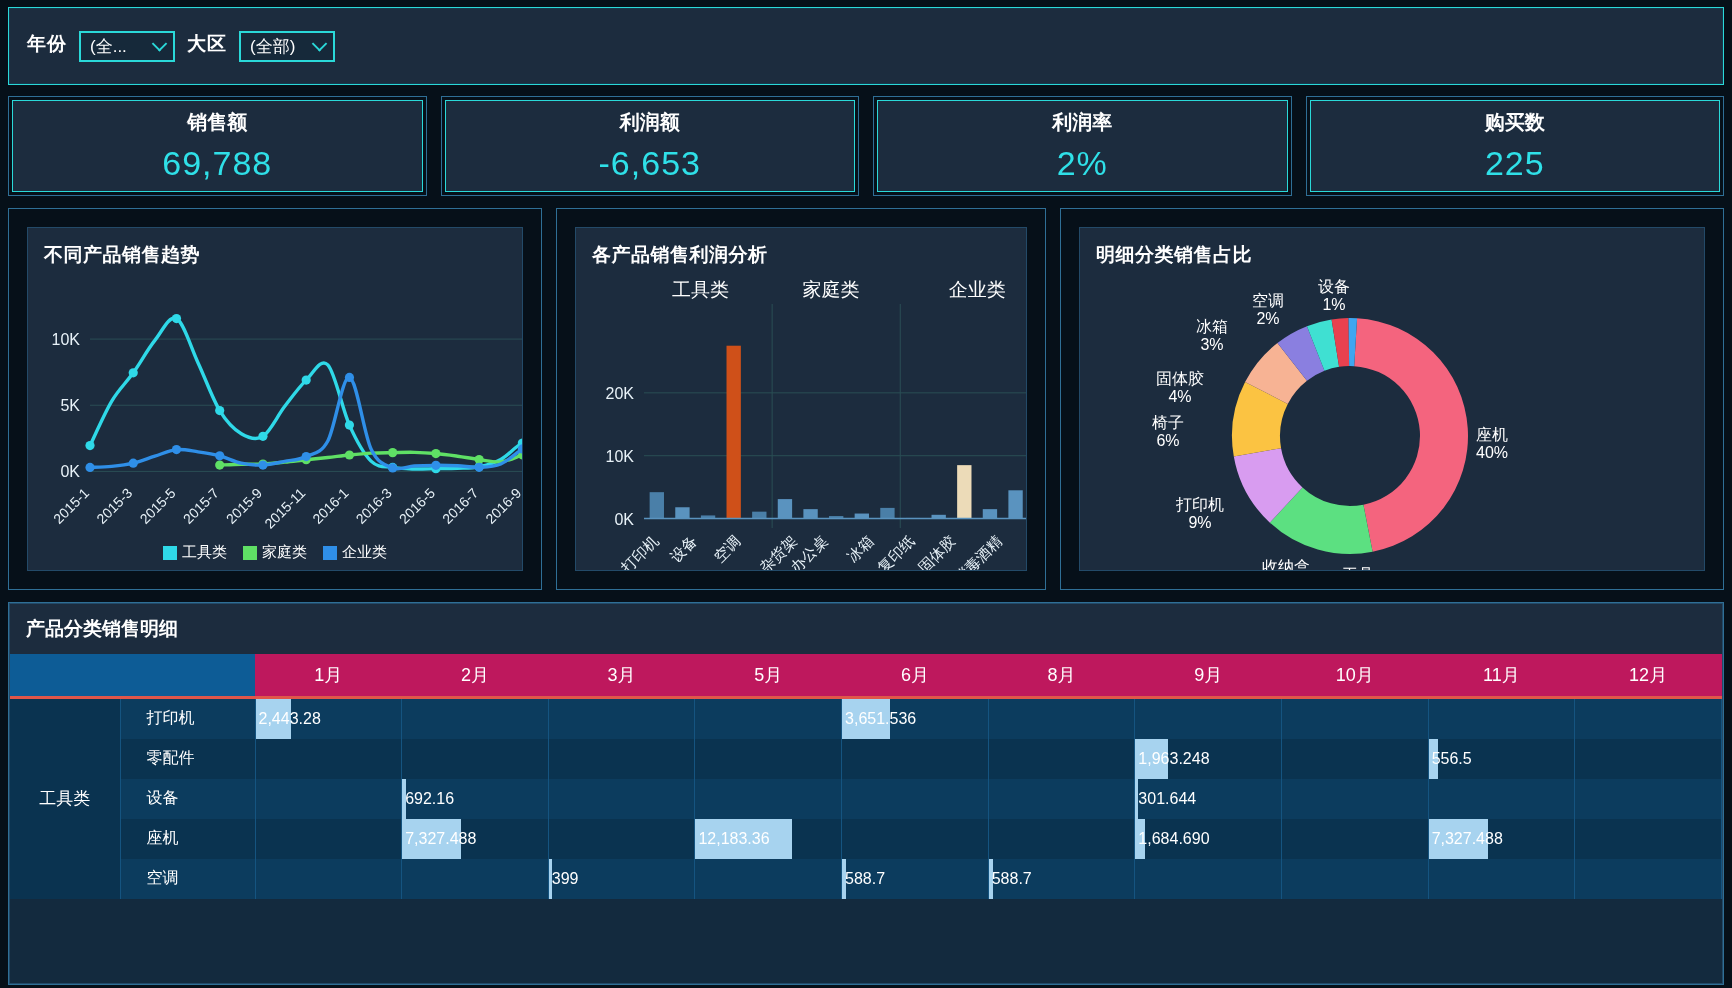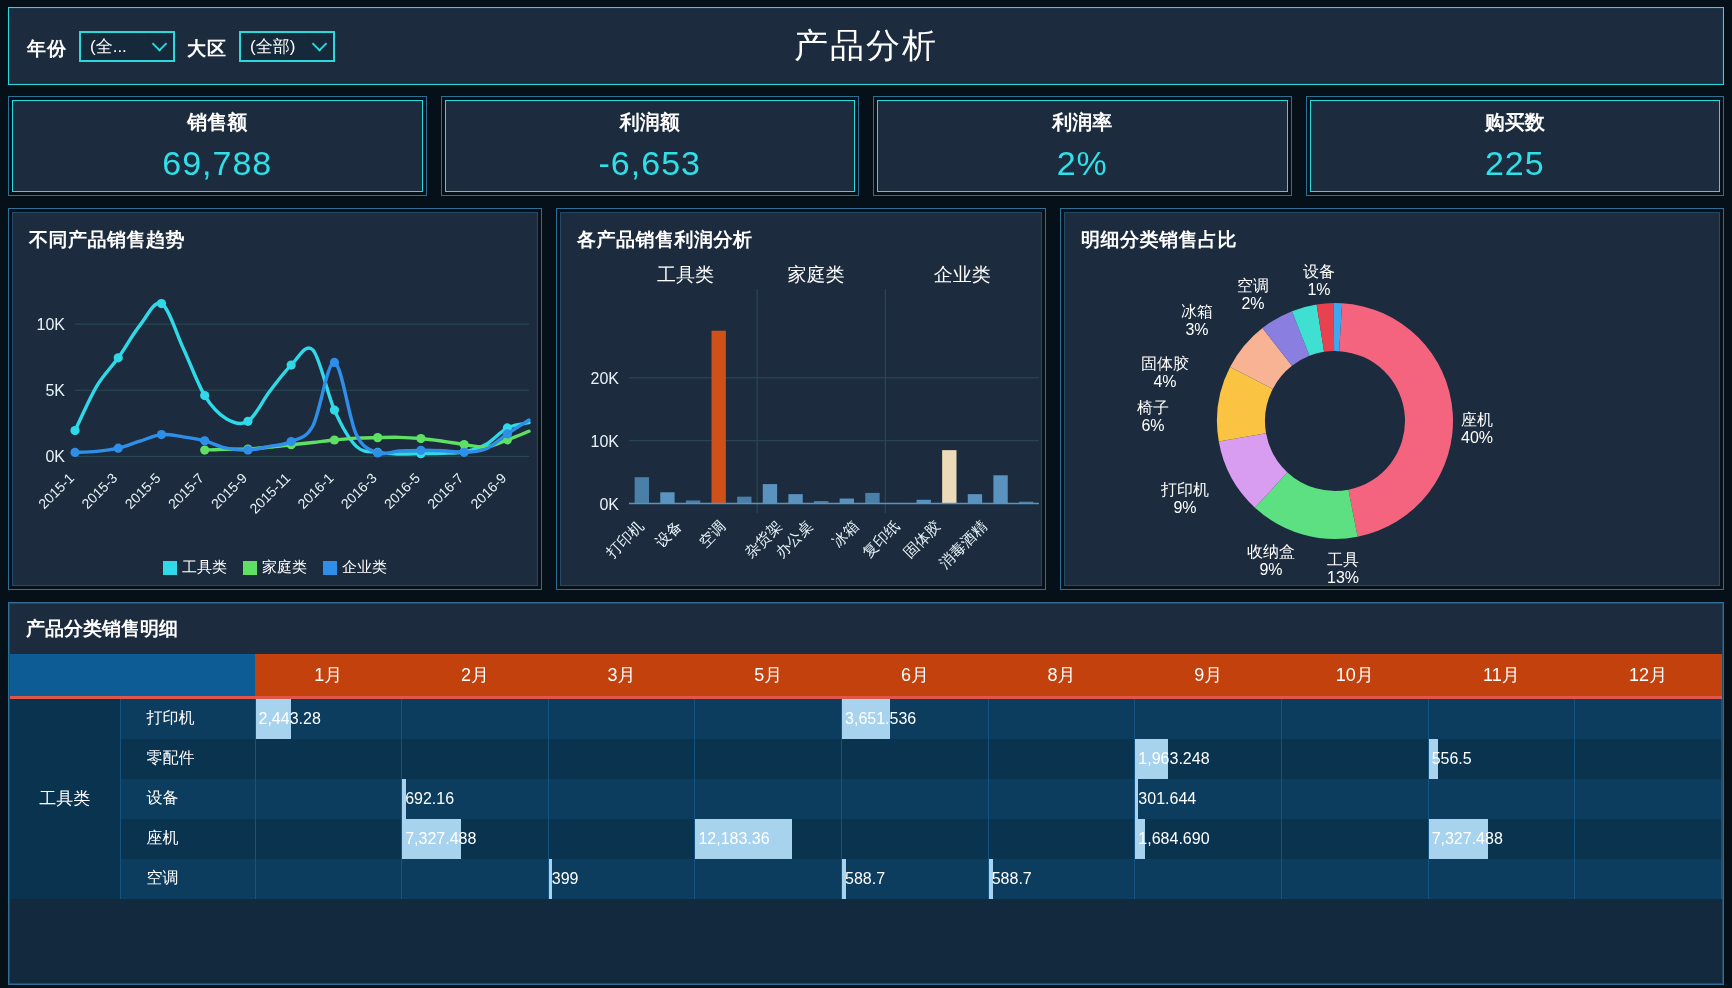--- a/index.html
+++ b/index.html
@@ -15,21 +15,21 @@
   
   .header {
     position: relative;
     height: 78px;
     border: 1px solid #2ad9d9;
     background: #1c2c3e;
     display: flex;
     align-items: center;
   }
   .header-inner { position: absolute; inset: 0; border: 1px solid #17384d; }
-  .filters { display: flex; align-items: flex-end; gap: 12px; padding-left: 18px; z-index: 3; }
+  .filters { display: flex; align-items: flex-start; gap: 12px; padding-left: 18px; z-index: 3; }
   .filter-label { font-size: 19px; font-weight: bold; color: #ffffff; letter-spacing: 1px; }
   .select {
     position: relative;
     border: 2px solid #2ad9d9;
     background: #16293a;
     height: 31px;
     display: flex; align-items: center;
     padding: 0 30px 0 9px;
     font-size: 17px; color: #ffffff;
     min-width: 96px;
@@ -63,21 +63,21 @@
     background: #1c2c3e;
     display: flex; flex-direction: column;
     align-items: center; justify-content: center;
     gap: 8px;
   }
   .kpi-label { font-size: 20px; font-weight: bold; color: #ffffff; }
   .kpi-value { font-size: 34px; color: #2fe0e8; font-weight: 400; letter-spacing: 1px; }
 
   
   .mid-row { display: flex; gap: 14px; margin-top: 12px; height: 382px; }
-  .panel { border: 1px solid #2f6f96; padding: 3px; }
+  .panel { border: 1px solid #2f6f96; padding: 18px; }
   .panel-in { height: 100%; background: #1c2c3e; border: 1px solid #234a68; position: relative; overflow: hidden; }
   .panel-title { font-size: 19px; font-weight: bold; color: #ffffff; padding: 14px 0 0 16px; letter-spacing: 0.5px; }
   .p-line { width: 534px; }
   .p-bar  { width: 490px; }
   .p-pie  { flex: 1; }
 
   
   .linewrap { position: relative; width: 100%; height: 300px; }
   .legend {
     position: absolute; bottom: 8px; left: 0; right: 0;
@@ -88,21 +88,21 @@
 
   
   .pielabel { position: absolute; text-align: center; font-size: 16px; color: #ffffff; line-height: 1.15; }
 
   
   .table-panel { margin-top: 12px; border: 1px solid #2f6f96; padding: 0; height: 383px; }
   .table-in { height: 100%; background: #132a3e; border: 1px solid #234a68; overflow: hidden; position: relative; }
   .table-title { font-size: 19px; font-weight: bold; color: #ffffff; padding: 12px 0 12px 16px; background: #1c2c3e; }
   table { width: 100%; border-collapse: collapse; table-layout: fixed; }
   thead th {
-    background: #c2410c;
+    background: #be185d;
     color: #ffffff;
     font-size: 18px;
     font-weight: normal;
     height: 43px;
     text-align: center;
     border-bottom: 3px solid #e0564a;
   }
   th.cat-h, th.sub-h { background: #0d5c96; }
   tbody td { height: 40px; font-size: 16px; color: #ffffff; position: relative; }
   tbody tr.odd td { background: #0c3c5e; }
@@ -113,21 +113,20 @@
   .barcell { position: absolute; left: 0; top: 0; bottom: 0; background: #a7d3ef; }
   .celltext { position: relative; z-index: 2; padding-left: 3px; line-height: 40px; display: block; white-space: nowrap; }
 </style>
 </head>
 <body>
 
 <div class="page">
 
   <div class="header">
     <div class="header-inner"></div>
-    <div class="title-main">产品分析</div>
     <div class="filters">
       <span class="filter-label">年份</span>
       <div class="select">
         <span>(全...</span>
         <span class="chev"></span>
       </div>
       <span class="filter-label">大区</span>
       <div class="select">
         <span>(全部)</span>
         <span class="chev"></span>

